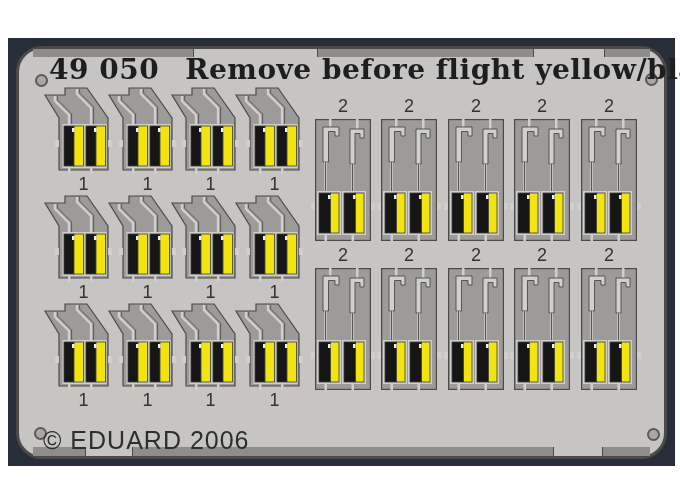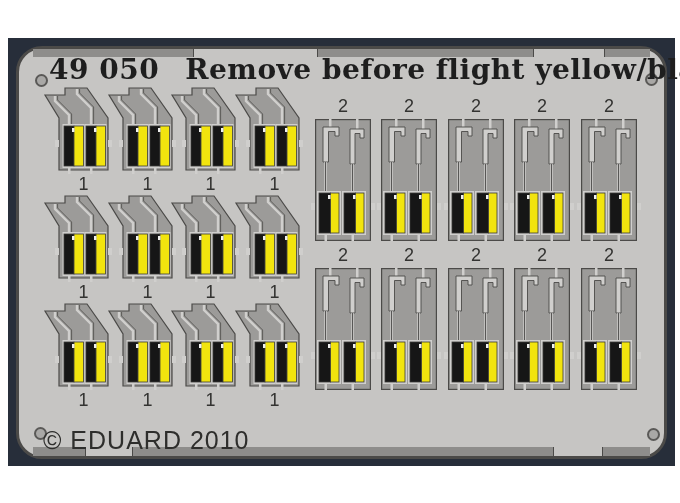--- a/index.html
+++ b/index.html
@@ -72,21 +72,21 @@
 
       <div class="hole" style="left:16px;top:25px;"></div>
       <div class="hole" style="left:626px;top:24px;"></div>
       <div class="hole" style="left:15px;top:378px;"></div>
       <div class="hole" style="left:628px;top:379px;"></div>
 
       <div class="header-line">
         <span class="code">49 050</span><span>Remove before flight yellow/black</span>
       </div>
 
-      <div class="footer-copy">© EDUARD 2010</div>
+      <div class="footer-copy">© EDUARD 2006</div>
 
       <div id="units">
           <div class="pe-unit" style="left: 26px; top: 39px;">
             <svg width="66" height="84" viewBox="0 0 66 84">
     <path d="M0,7 H20 V0 H42 L63,30 V82 H14 V30 Z" fill="#9c9b99" stroke="#4b4a48" stroke-width="1.2"></path>
     <rect x="10" y="52" width="4" height="7" fill="#d0cfcd"></rect>
     <rect x="63" y="52" width="4" height="7" fill="#d0cfcd"></rect>
     <path d="M10,8 V13 L24,27 V36" fill="none" stroke="#d0cfcd" stroke-width="2.4"></path>
     <path d="M12.6,8 V12 L26.6,26 V36" fill="none" stroke="#4b4a48" stroke-width="0.8"></path>
     <path d="M32,1 V6 L46,20 V36" fill="none" stroke="#d0cfcd" stroke-width="2.4"></path>

